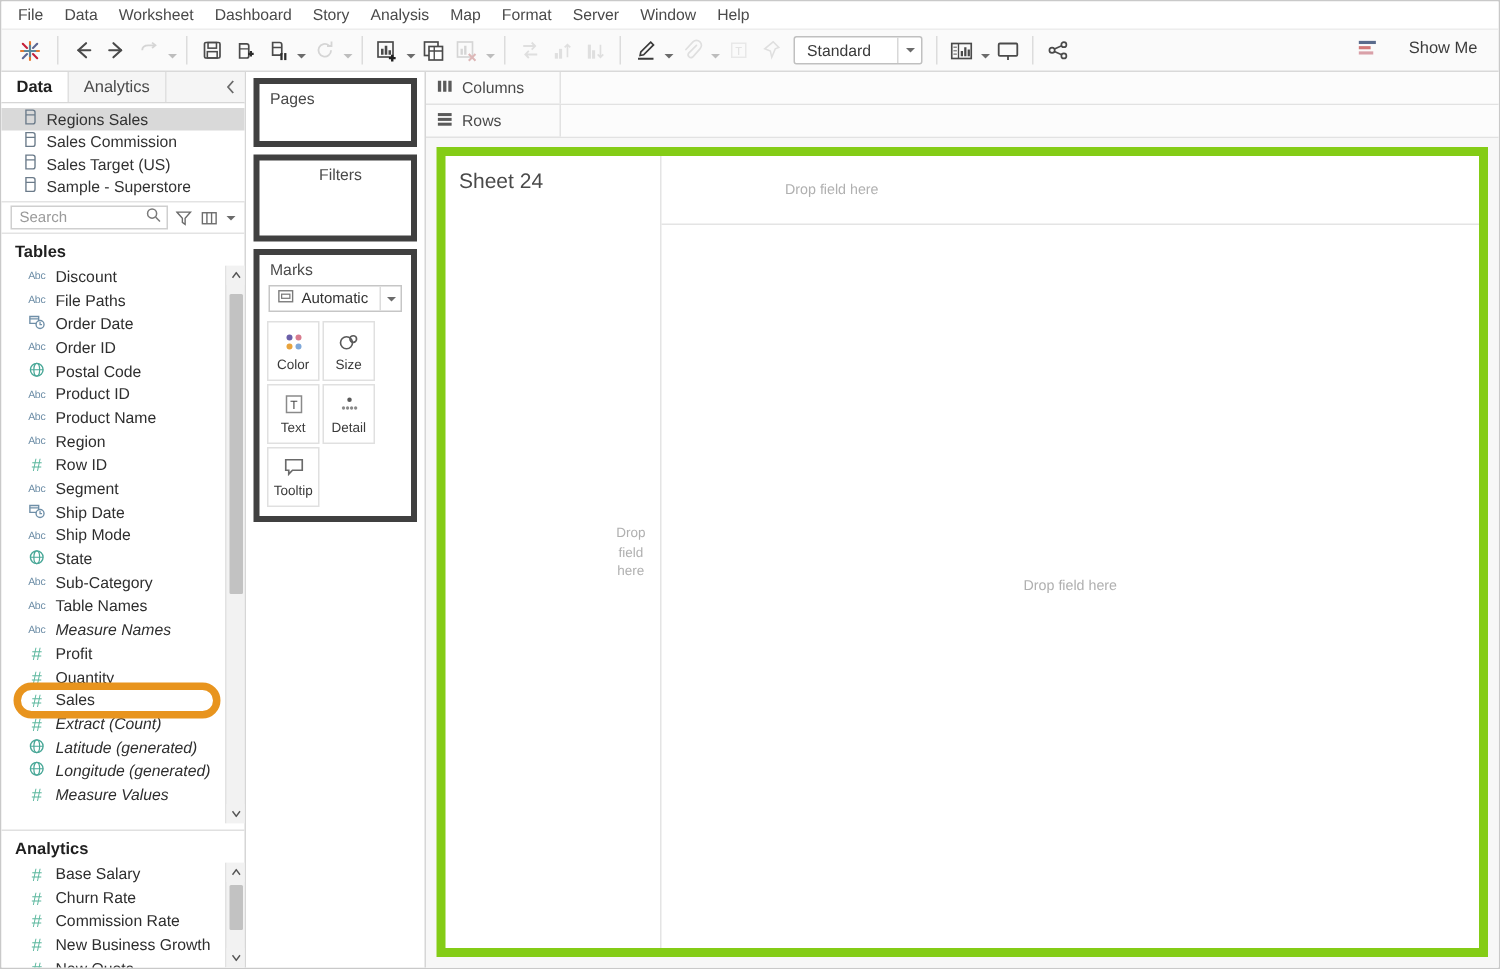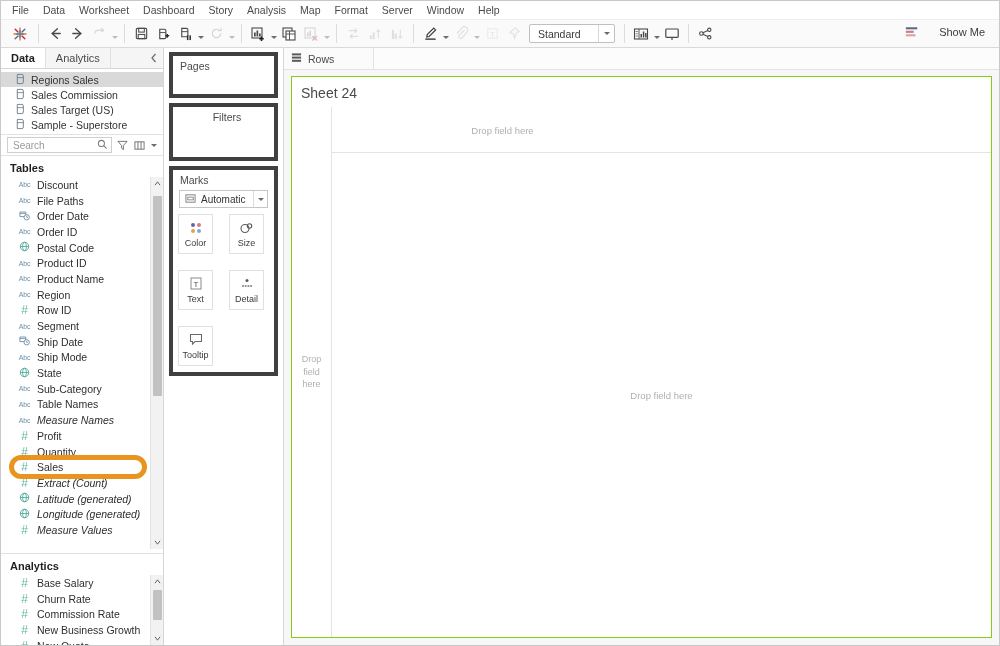--- a/index.html
+++ b/index.html
@@ -189,21 +189,21 @@
   .marktype .caret {
     position: absolute; right: 0; top: 0; bottom: 0; width: 14px;
     display: flex; align-items: center; justify-content: center;
     border-left: 1px solid #dcdcdc;
   }
   .marktype .caret::after {
     content: ""; border-left: 3px solid transparent; border-right: 3px solid transparent;
     border-top: 3px solid #6b6b6b;
   }
 
-  .mbtn-grid { display: flex; flex-wrap: wrap; gap: 16px; padding: 0 5px; }
+  .mbtn-grid { display: flex; flex-wrap: wrap; gap: 2px; padding: 0 5px; }
   .mbtn {
     width: 35px; height: 40px; border: 1px solid #e0e0e0; background: #fff;
     display: flex; flex-direction: column; align-items: center;
     justify-content: center; gap: 3px; cursor: default;
   }
   .mbtn .mlbl { font-size: 9px; color: #3a3a3a; }
   .mbtn .mico { height: 15px; display: flex; align-items: center; justify-content: center; }
 
   
   .dots { display: grid; grid-template-columns: repeat(2, 4px); gap: 2px; }
@@ -218,22 +218,22 @@
   .shelf-label {
     width: 90px; flex: 0 0 90px; display: flex; align-items: center; gap: 6px;
     padding-left: 7px; font-size: 10.5px; color: #4a4a4a;
     border-right: 1px solid #e2e2e2; cursor: default;
   }
   .shelf-drop { flex: 1 1 auto; background: #fcfcfc; cursor: default; }
 
   .ws-outer { flex: 1 1 auto; padding: 6px 7px 7px 7px; min-height: 0; background:#f7f7f7; }
   .ws {
     width: 100%; height: 100%; background: #ffffff;
-    border: 1px solid #84cc16; display: flex; flex-direction: column;
-    position: relative; min-height: 0;
+    border: 6px solid #84cc16; display: flex; flex-direction: row;
+    position: relative; min-height: 0; gap: 39px;
   }
   .ws-title {
     font-size: 14px; color: #4a4a4a; padding: 8px 0 6px 9px; cursor: default;
   }
   .ws-grid { flex: 1 1 auto; display: flex; min-height: 0; position: relative; }
   .ws-rowhdr {
     width: 40px; flex: 0 0 40px; position: relative;
     border-right: 1px solid #e4e4e4;
   }
   .ws-rowdrop {
@@ -872,20 +872,33 @@
                 </svg>
             </span>
             <span class="mlbl">Tooltip</span>
           </div>
         </div>
       </div>
     </div>
 
     <div class="wsarea">
 
+      <div class="shelfrow">
+        <div class="shelf-label">
+          <span>
+            <svg width="11" height="11" viewBox="0 0 12 12">
+                <rect x="1" y="2" width="2.4" height="8" fill="#5a5a5a"></rect>
+                <rect x="4.8" y="2" width="2.4" height="8" fill="#5a5a5a"></rect>
+                <rect x="8.6" y="2" width="2.4" height="8" fill="#5a5a5a"></rect>
+              </svg>
+          </span>
+          <span>Columns</span>
+        </div>
+        <div class="shelf-drop"></div>
+      </div>
 
       <div class="shelfrow">
         <div class="shelf-label">
           <span>
             <svg width="11" height="11" viewBox="0 0 12 12">
                 <rect x="1" y="1.5" width="10" height="2.2" fill="#5a5a5a"></rect>
                 <rect x="1" y="5" width="10" height="2.2" fill="#5a5a5a"></rect>
                 <rect x="1" y="8.5" width="10" height="2.2" fill="#5a5a5a"></rect>
               </svg>
           </span>

